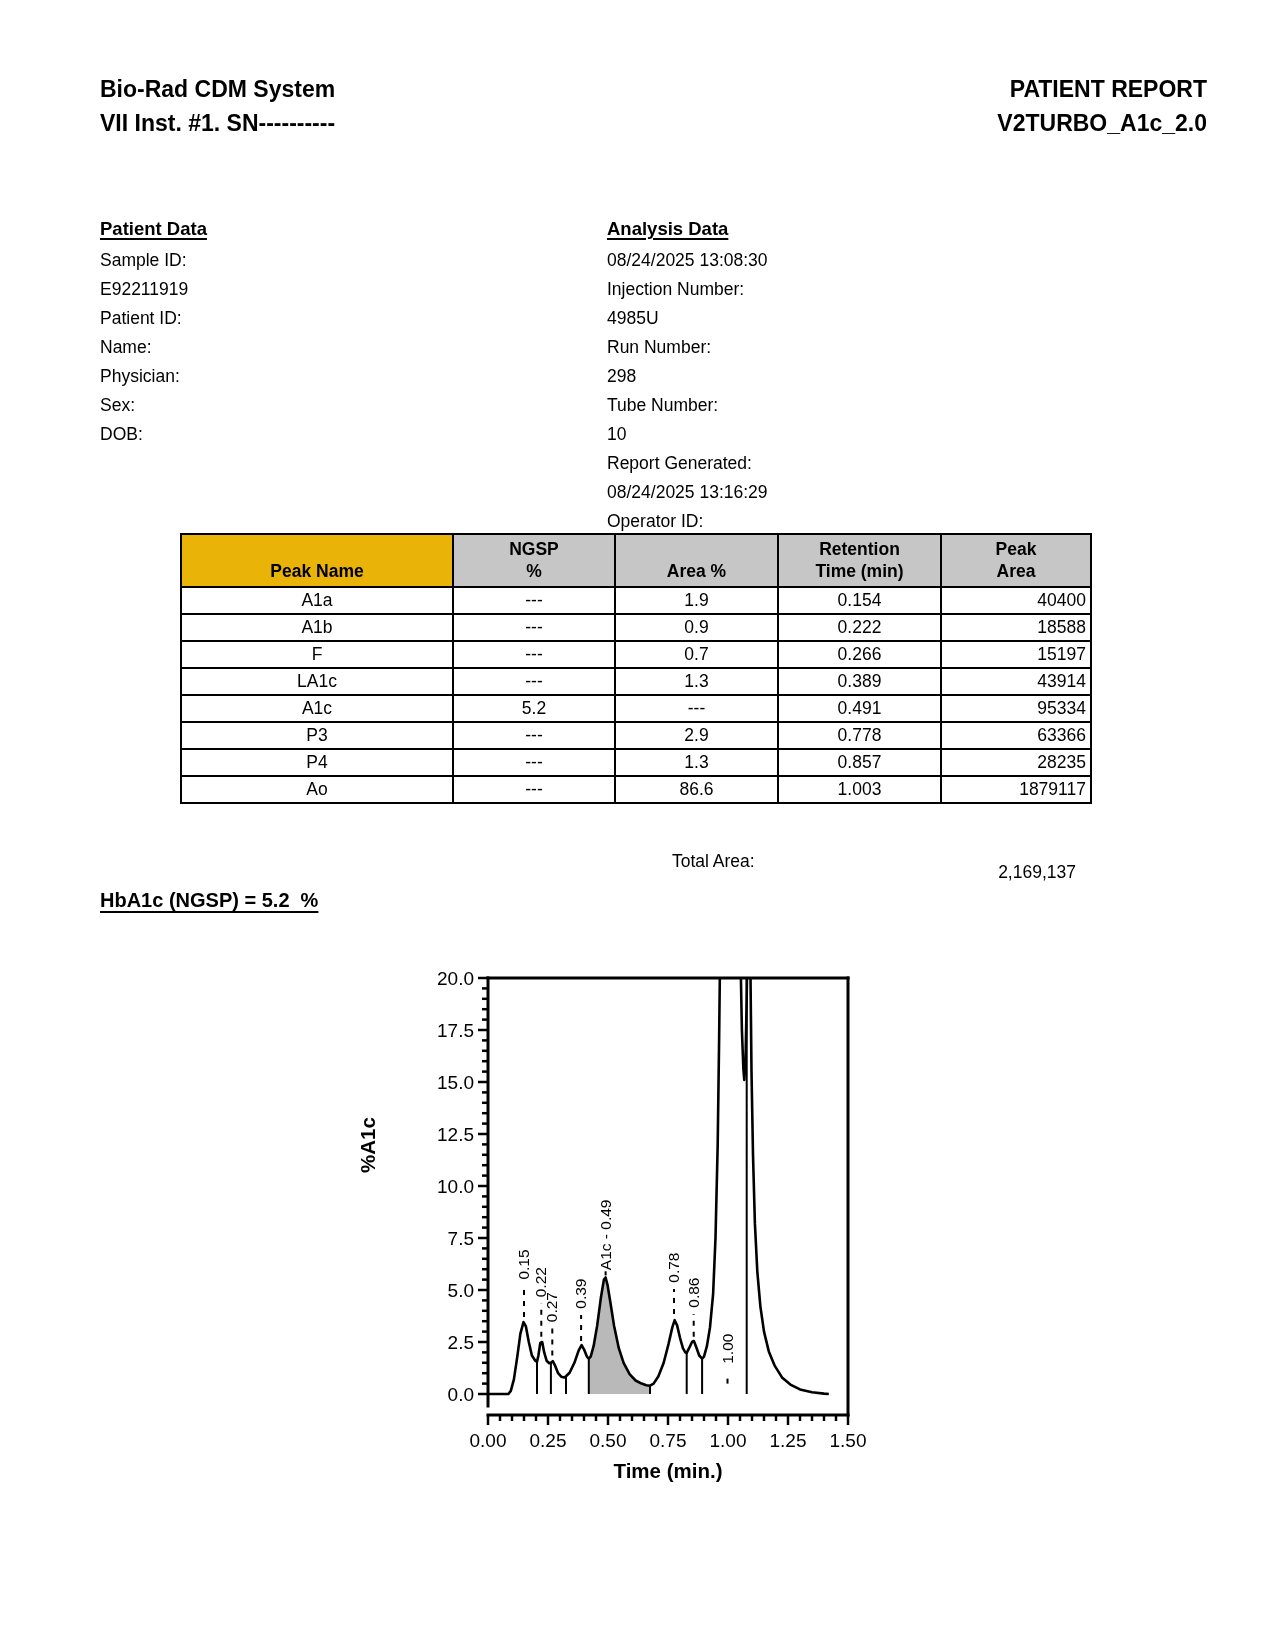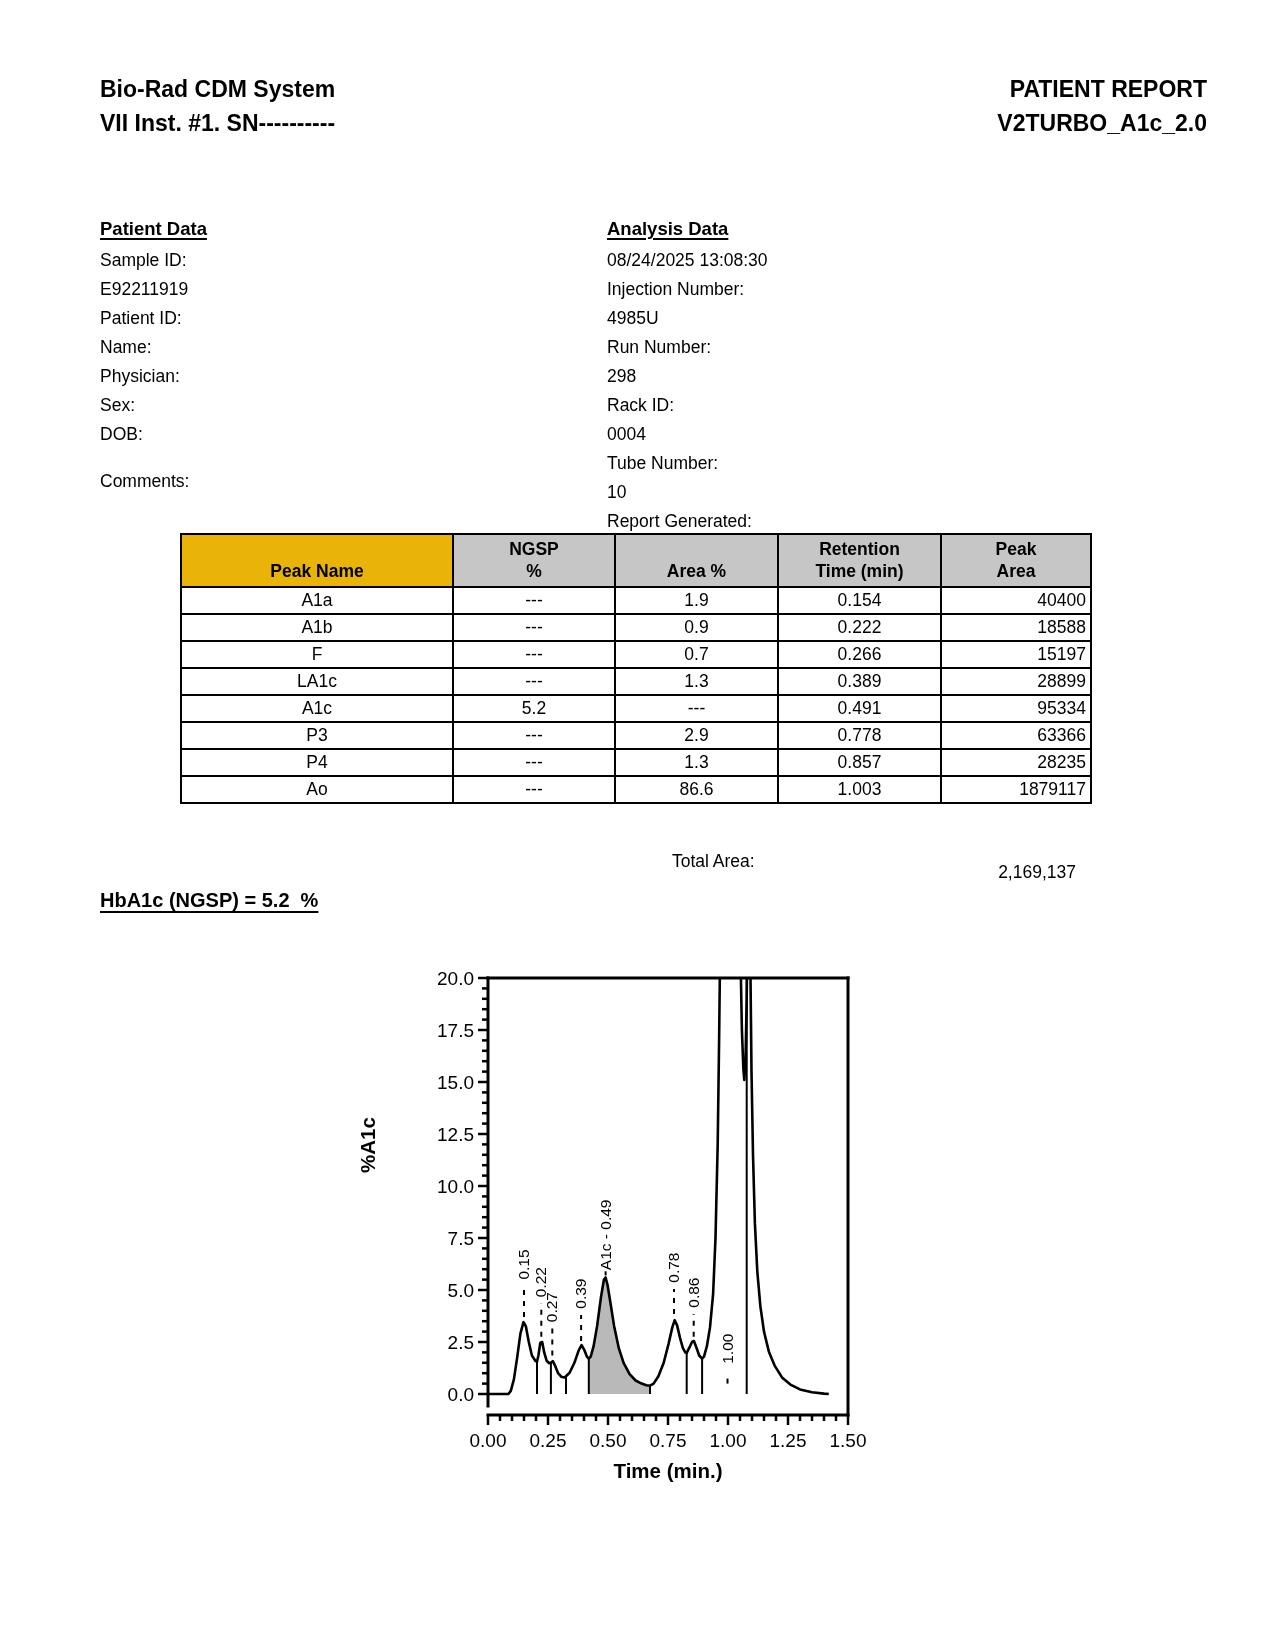--- a/index.html
+++ b/index.html
@@ -69,51 +69,47 @@
         </div>
         <div class="row">
           <span class="lbl">Sex:</span>
           <span></span>
         </div>
         <div class="row">
           <span class="lbl">DOB:</span>
           <span></span>
         </div>
       </div>
-    <div class="row comments-row">
-      <span class="lbl">Comments:</span>
-      <span></span>
-    </div>
   </div>
 
   <div class="info" id="analysis-block">
     <div class="section-heading">Analysis Data</div>
     <div id="analysis-rows">
         <div class="row">
           <span>08/24/2025 13:08:30</span>
         </div>
         <div class="row">
           <span class="lbl">Injection Number:</span>
           <span>4985U</span>
         </div>
         <div class="row">
           <span class="lbl">Run Number:</span>
           <span>298</span>
         </div>
         <div class="row">
-          <span class="lbl">Rack ID:</span>
-          <span>0004</span>
-        </div>
-        <div class="row">
           <span class="lbl">Tube Number:</span>
           <span>10</span>
         </div>
         <div class="row">
           <span class="lbl">Report Generated:</span>
           <span>08/24/2025 13:16:29</span>
+        </div>
+        <div class="row">
+          <span class="lbl">Operator ID:</span>
+          <span></span>
         </div>
       </div>
   </div>
 
   <table id="peak-table">
     <colgroup>
       <col style="width:272px">
         <col style="width:162px">
         <col style="width:163px">
       <col style="width:163px">
@@ -161,21 +157,21 @@
           <td>---</td>
           <td>0.7</td>
           <td>0.266</td>
           <td class="num">15197</td>
         </tr>
         <tr>
           <td>LA1c</td>
           <td>---</td>
           <td>1.3</td>
           <td>0.389</td>
-          <td class="num">28899</td>
+          <td class="num">43914</td>
         </tr>
         <tr>
           <td>A1c</td>
           <td>5.2</td>
           <td>---</td>
           <td>0.491</td>
           <td class="num">95334</td>
         </tr>
         <tr>
           <td>P3</td>

